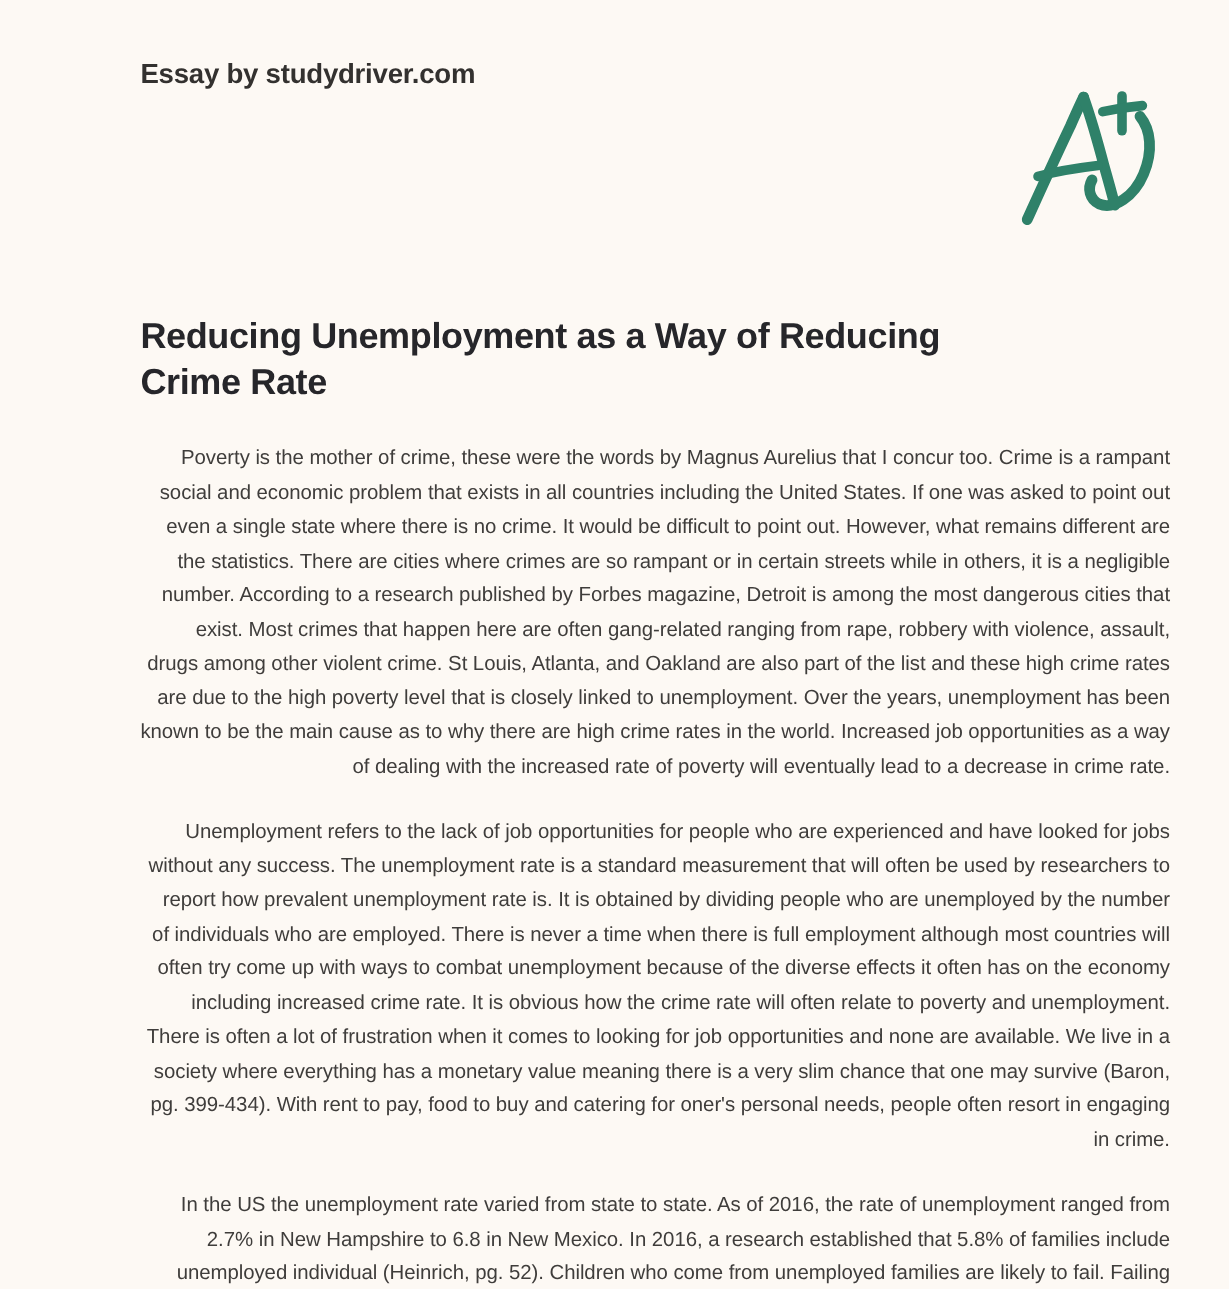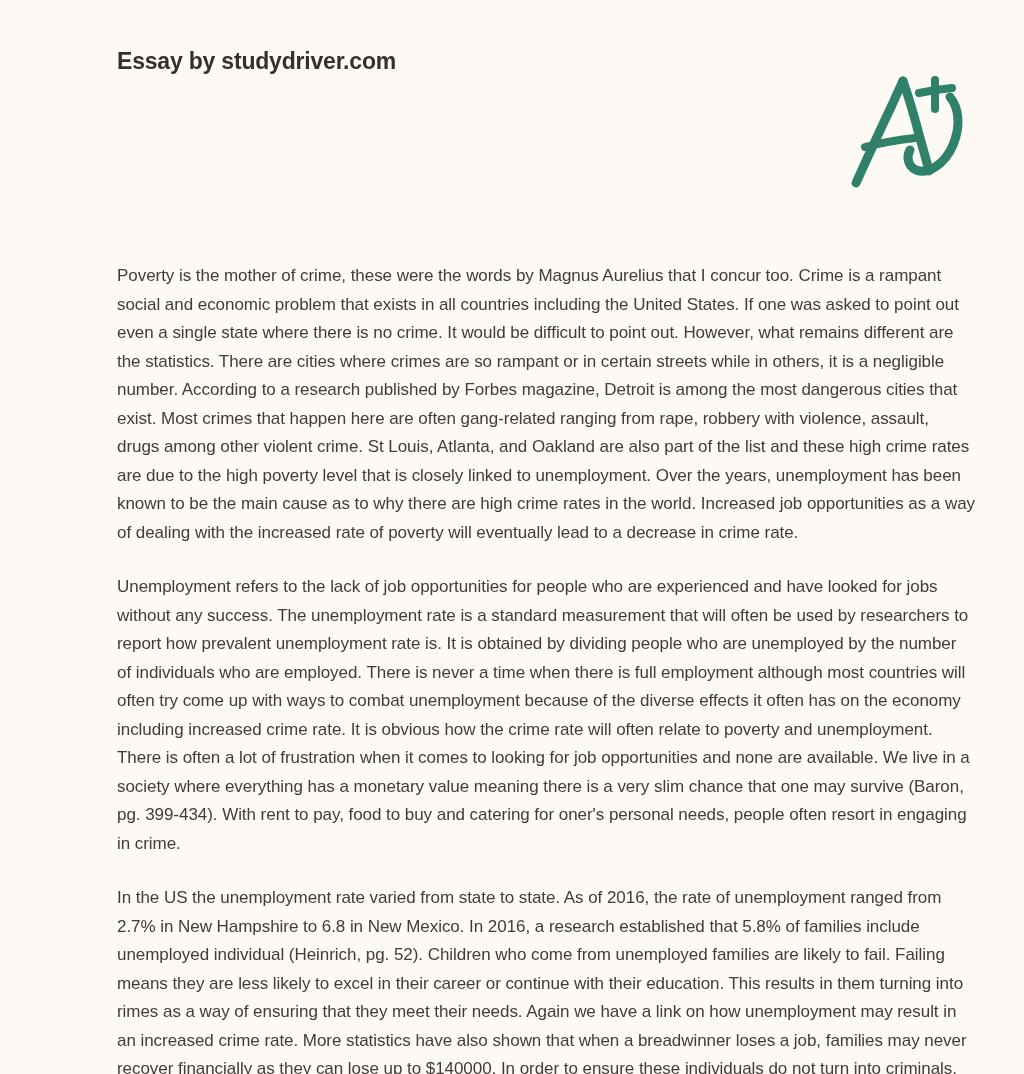--- a/index.html
+++ b/index.html
@@ -91,21 +91,21 @@
     letter-spacing: -0.3px;
     margin: 0 0 30px 0;
     max-width: 700px;
   }
 
   .doc-body p {
     font-size: 17px;
     line-height: 28.5px;
     color: #3f3d3b;
     margin: 0 0 26px 0;
-    text-align: left;
+    text-align: right;
     letter-spacing: -0.05px;
   }
 
   .doc-body p:last-child {
     margin-bottom: 0;
   }
 </style>
 </head>
 <body>
 
@@ -129,20 +129,21 @@
         <path d="M95 18 C95 27, 95 38, 95 47" stroke-width="8"></path>
 
         <path d="M79 31 C88 29, 100 27, 112 26" stroke-width="8"></path>
 
         <path d="M110 35 C119 46, 121 64, 113 83 C105 102, 88 113, 76 108 C68 104, 66 95, 70 88" stroke-width="9"></path>
       </g>
     </svg>
   </div>
 
   <div class="doc">
+    <h2 class="doc-title">Reducing Unemployment as a Way of Reducing Crime Rate</h2>
 
     <div class="doc-body">
       <p>Poverty is the mother of crime, these were the words by Magnus Aurelius that I concur too. Crime is a rampant social and economic problem that exists in all countries including the United States. If one was asked to point out even a single state where there is no crime. It would be difficult to point out. However, what remains different are the statistics. There are cities where crimes are so rampant or in certain streets while in others, it is a negligible number. According to a research published by Forbes magazine, Detroit is among the most dangerous cities that exist. Most crimes that happen here are often gang-related ranging from rape, robbery with violence, assault, drugs among other violent crime. St Louis, Atlanta, and Oakland are also part of the list and these high crime rates are due to the high poverty level that is closely linked to unemployment. Over the years, unemployment has been known to be the main cause as to why there are high crime rates in the world. Increased job opportunities as a way of dealing with the increased rate of poverty will eventually lead to a decrease in crime rate.</p>
       <p>Unemployment refers to the lack of job opportunities for people who are experienced and have looked for jobs without any success. The unemployment rate is a standard measurement that will often be used by researchers to report how prevalent unemployment rate is. It is obtained by dividing people who are unemployed by the number of individuals who are employed. There is never a time when there is full employment although most countries will often try come up with ways to combat unemployment because of the diverse effects it often has on the economy including increased crime rate. It is obvious how the crime rate will often relate to poverty and unemployment. There is often a lot of frustration when it comes to looking for job opportunities and none are available. We live in a society where everything has a monetary value meaning there is a very slim chance that one may survive (Baron, pg. 399-434). With rent to pay, food to buy and catering for oner's personal needs, people often resort in engaging in crime.</p>
       <p>In the US the unemployment rate varied from state to state. As of 2016, the rate of unemployment ranged from 2.7% in New Hampshire to 6.8 in New Mexico. In 2016, a research established that 5.8% of families include unemployed individual (Heinrich, pg. 52). Children who come from unemployed families are likely to fail. Failing means they are less likely to excel in their career or continue with their education. This results in them turning into rimes as a way of ensuring that they meet their needs. Again we have a link on how unemployment may result in an increased crime rate. More statistics have also shown that when a breadwinner loses a job, families may never recover financially as they can lose up to $140000. In order to ensure these individuals do not turn into criminals, more employment opportunities need to be related i</p>
     </div>
   </div>
 
 </div>
 

